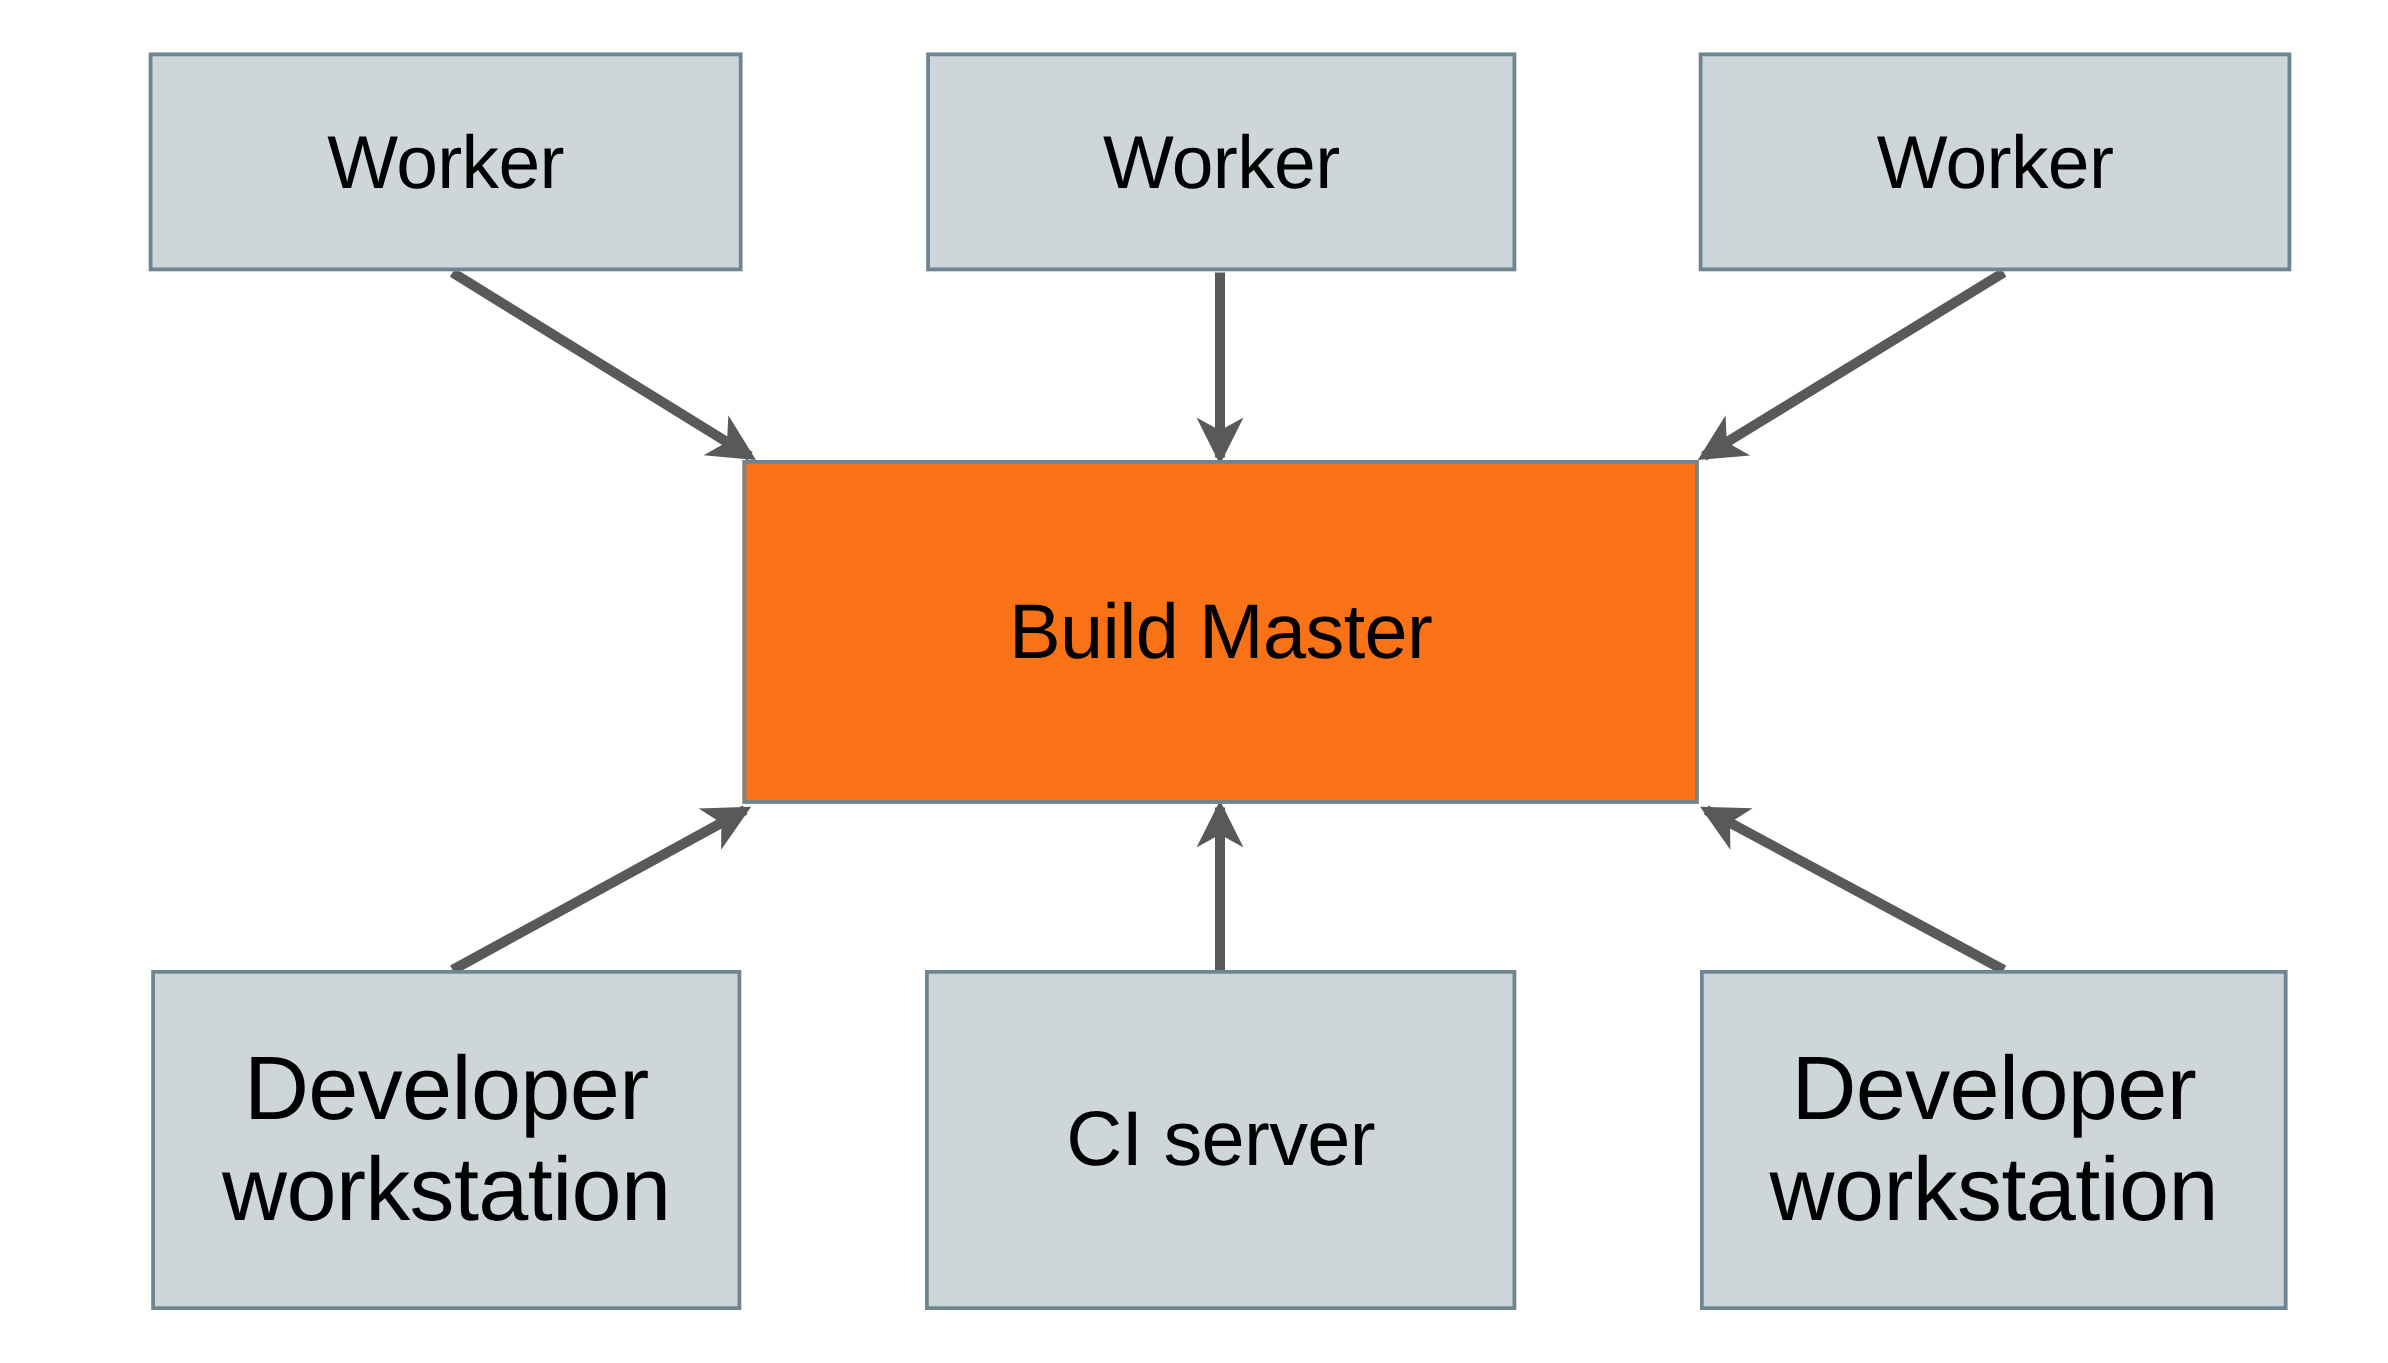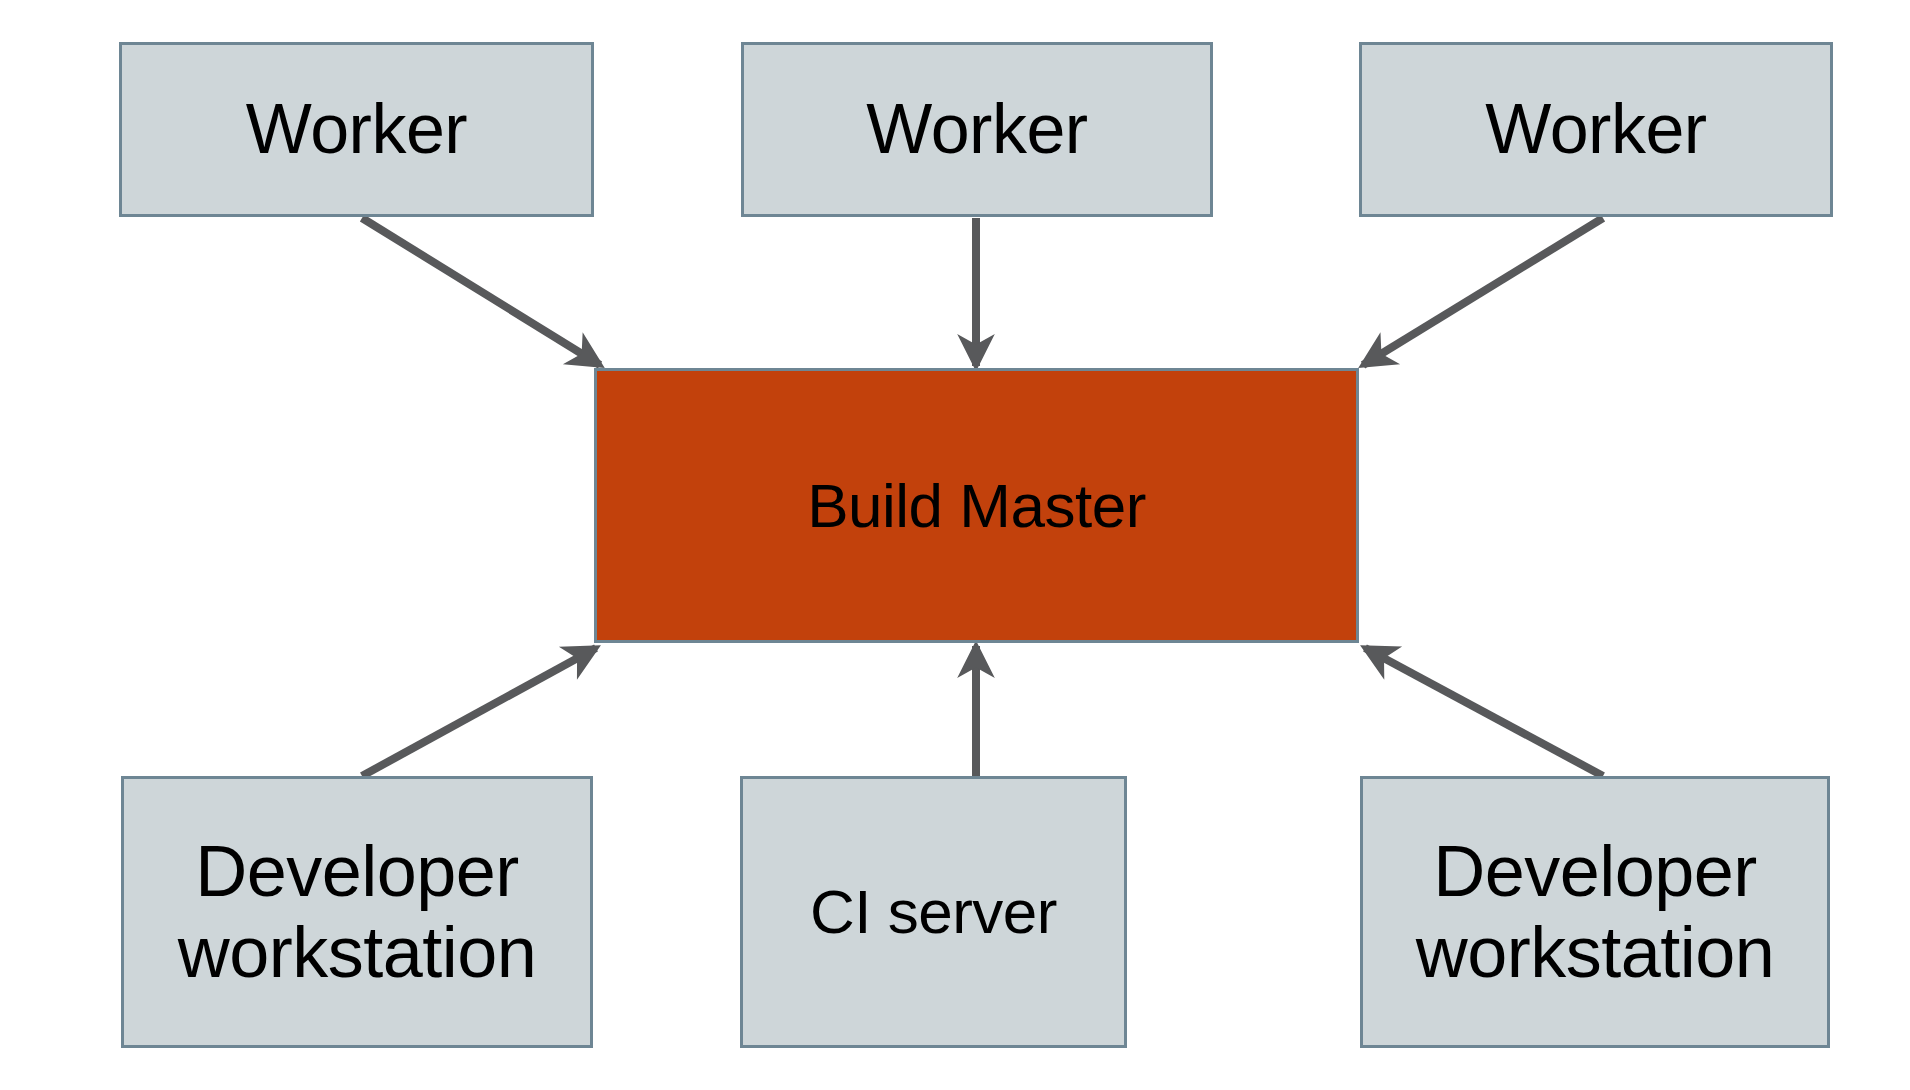--- a/index.html
+++ b/index.html
@@ -39,21 +39,21 @@
     z-index: 2;
   }
   .node-label {
     color: #000000;
     font-family: "Liberation Sans", sans-serif;
     font-weight: 400;
     line-height: 1.12;
     white-space: pre-line;
     letter-spacing: -0.5px;
   }
-  .node.size-worker .node-label { font-size: 70px; }
+  .node.size-worker .node-label { font-size: 60px; }
   .node.size-master .node-label { font-size: 62px; }
   .node.size-station .node-label { font-size: 72px; }
   .node.size-ci .node-label { font-size: 62px; }
 </style>
 </head>
 <body>
 
 <div id="diagram-canvas">
 
   <svg id="edge-layer" viewBox="0 0 1910 1090" width="1910" height="1090" xmlns="http://www.w3.org/2000/svg">
@@ -75,28 +75,28 @@
   <div id="node-group">
       <div class="node size-worker" style="left: 119px; top: 42px; width: 475px; height: 175px; background: rgb(206, 214, 217); border-color: rgb(110, 134, 148);">
         <span class="node-label" style="color: rgb(0, 0, 0);">Worker</span>
       </div>
       <div class="node size-worker" style="left: 741px; top: 42px; width: 472px; height: 175px; background: rgb(206, 214, 217); border-color: rgb(110, 134, 148);">
         <span class="node-label" style="color: rgb(0, 0, 0);">Worker</span>
       </div>
       <div class="node size-worker" style="left: 1359px; top: 42px; width: 474px; height: 175px; background: rgb(206, 214, 217); border-color: rgb(110, 134, 148);">
         <span class="node-label" style="color: rgb(0, 0, 0);">Worker</span>
       </div>
-      <div class="node size-master" style="left: 594px; top: 368px; width: 765px; height: 275px; background: #c2410c; border-color: rgb(110, 134, 148);">
+      <div class="node size-master" style="left: 594px; top: 368px; width: 765px; height: 275px; background: #f97316; border-color: rgb(110, 134, 148);">
         <span class="node-label" style="color: rgb(0, 0, 0);">Build Master</span>
       </div>
       <div class="node size-station" style="left: 121px; top: 776px; width: 472px; height: 272px; background: rgb(206, 214, 217); border-color: rgb(110, 134, 148);">
         <span class="node-label" style="color: rgb(0, 0, 0);">Developer
 workstation</span>
       </div>
-      <div class="node size-ci" style="left: 740px; top: 776px; width: 387px; height: 272px; background: rgb(206, 214, 217); border-color: rgb(110, 134, 148);">
+      <div class="node size-ci" style="left: 740px; top: 776px; width: 473px; height: 272px; background: rgb(206, 214, 217); border-color: rgb(110, 134, 148);">
         <span class="node-label" style="color: rgb(0, 0, 0);">CI server</span>
       </div>
       <div class="node size-station" style="left: 1360px; top: 776px; width: 470px; height: 272px; background: rgb(206, 214, 217); border-color: rgb(110, 134, 148);">
         <span class="node-label" style="color: rgb(0, 0, 0);">Developer
 workstation</span>
       </div>
     </div>
 
 </div>
 

